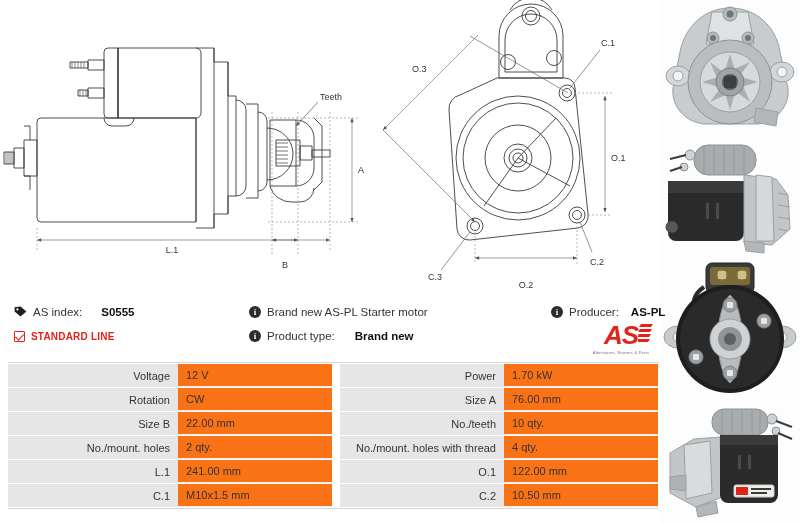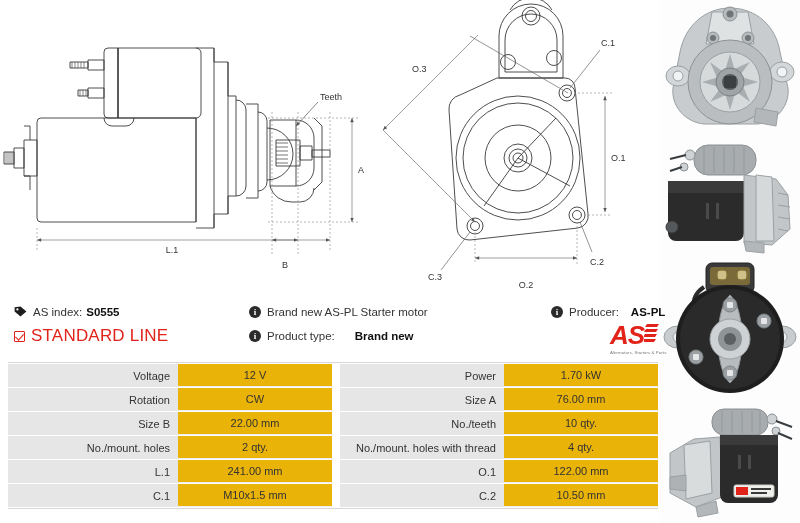--- a/index.html
+++ b/index.html
@@ -24,44 +24,44 @@
 
   
   .info{position:absolute;left:0;top:296px;width:660px;height:62px;padding-left:36px;}
   .info-col{position:absolute;}
   .col-a{left:14px;top:4px;}
   .col-b{left:249px;top:4px;}
   .col-c{left:551px;top:4px;}
   .info-row{display:flex;align-items:center;height:24px;font-size:11.5px;color:#333;white-space:nowrap;}
   .info-row .txt{margin-left:6px;}
   .info-row b{font-weight:bold;color:#111;}
-  .std-line{color:#e2231a;font-weight:normal;font-size:17px;letter-spacing:.2px;}
+  .std-line{color:#e2231a;font-weight:bold;font-size:10px;letter-spacing:.2px;}
 
   .ico{display:inline-block;flex:0 0 auto;}
   .tag-icon{width:13px;height:11px;}
   .chk-icon{width:11px;height:11px;border:1.6px solid #e2231a;border-radius:1px;
             position:relative;box-sizing:border-box;}
   .chk-icon::after{content:"";position:absolute;left:2px;top:0px;width:4px;height:7px;
             border:solid #e2231a;border-width:0 1.8px 1.8px 0;transform:rotate(42deg);}
   .i-icon{width:12px;height:12px;border-radius:50%;background:#2b2b2b;color:#fff;
           font-size:9px;line-height:12px;text-align:center;font-weight:bold;font-family:"Liberation Serif",serif;}
 
   
-  .brand{position:absolute;left:610px;top:322px;width:72px;text-align:left;}
+  .brand{position:absolute;left:585px;top:322px;width:72px;text-align:center;}
   .brand-mark{font-size:26px;font-weight:bold;font-style:italic;color:#e2231a;
               letter-spacing:-1px;line-height:1;display:inline-block;}
   .brand-tag{font-size:4.3px;color:#777;margin-top:2px;letter-spacing:.1px;white-space:nowrap;}
 
   
   .spec{position:absolute;left:8px;top:362px;width:650px;
         border-top:1px solid #d6d6d6;border-bottom:1px solid #d6d6d6;}
   .spec table{border-collapse:separate;border-spacing:0 1px;width:650px;table-layout:fixed;}
   .spec td{font-size:11px;padding:4px 8px;vertical-align:middle;height:14px;}
   .lbl{background:#e6e6e6;text-align:right;color:#333;}
-  .val{background:#eab308;text-align:center;color:#333;border-bottom:1px solid #ededed;}
+  .val{background:#f97316;text-align:left;color:#333;border-bottom:1px solid #ededed;}
   .gap{background:#ffffff;width:8px;padding:0;}
   col.c1{width:170px;}col.c2{width:154px;}col.cg{width:8px;}
   col.c3{width:164px;}col.c4{width:154px;}
 </style>
 </head>
 <body>
 
 <div class="page">
 
   <div class="drawings">
@@ -335,21 +335,21 @@
 
     <div class="info-col col-a">
       <div class="info-row">
         <span class="ico">
           <svg class="tag-icon" viewBox="0 0 13 11">
             <path d="M0.6,1.2 L6.5,0.6 L12.4,5.5 L6.5,10.4 L0.6,5.5 Z" fill="#1d1d1d"></path>
             <circle cx="3.4" cy="3.4" r="1.1" fill="#ffffff"></circle>
           </svg>
         </span>
         <span class="txt">AS index:</span>
-        <b style="margin-left:4px">S0555</b>
+        <b style="margin-left:19px">S0555</b>
       </div>
       <div class="info-row">
         <span class="ico chk-icon"></span>
         <span class="txt std-line">STANDARD LINE</span>
       </div>
     </div>
 
     <div class="info-col col-b">
       <div class="info-row">
         <span class="ico i-icon">i</span>

